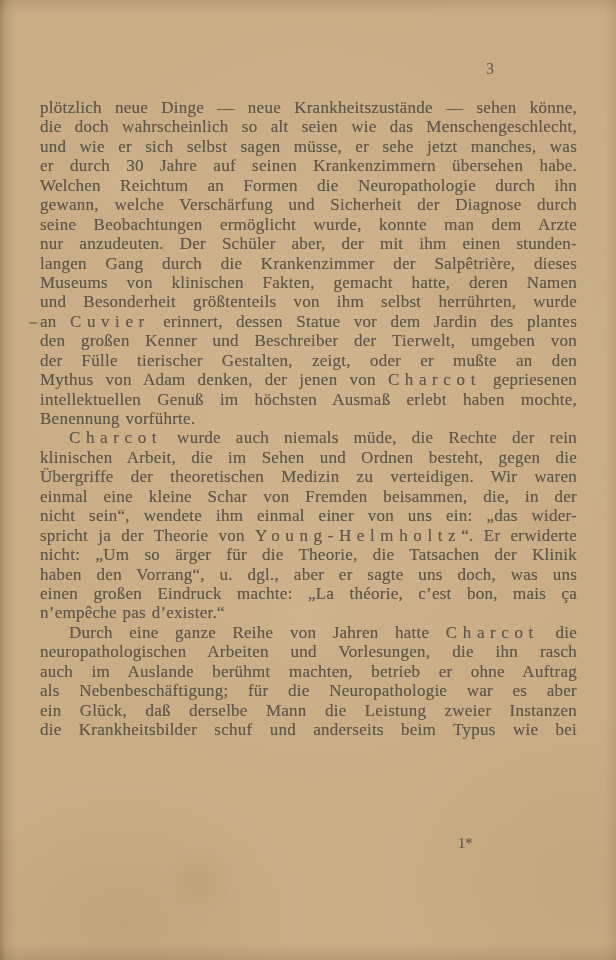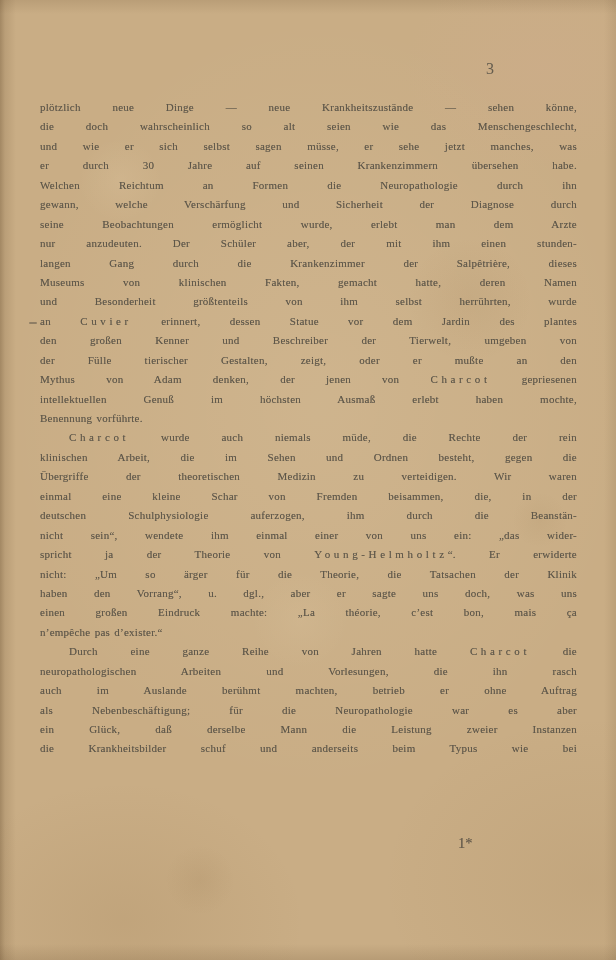--- a/index.html
+++ b/index.html
@@ -45,21 +45,21 @@
     left: 486px;
     font-size: 16px;
     letter-spacing: 0.5px;
     color: #645c4e;
   }
   #text-block {
     position: absolute;
     top: 98px;
     left: 40px;
     width: 537px;
-    font-size: 11px;
+    font-size: 17px;
     line-height: 19.45px;
     letter-spacing: 0.25px;
     word-spacing: 1.2px;
     text-shadow: 0 0 0.6px rgba(94,87,74,0.55);
   }
   .line {
     height: 19.45px;
     text-align: justify;
     text-align-last: justify;
   }
@@ -96,36 +96,35 @@
 <div id="scanned-page">
   <div id="page-number">3</div>
   <div id="margin-mark"></div>
   <div id="text-block">
       <div class="line"><span>plötzlich neue Dinge — neue Krankheitszustände — sehen könne,</span></div>
       <div class="line"><span>die doch wahrscheinlich so alt seien wie das Menschengeschlecht,</span></div>
       <div class="line"><span>und wie er sich selbst sagen müsse, er sehe jetzt manches, was</span></div>
       <div class="line"><span>er durch 30 Jahre auf seinen Krankenzimmern übersehen habe.</span></div>
       <div class="line"><span>Welchen Reichtum an Formen die Neuropathologie durch ihn</span></div>
       <div class="line"><span>gewann, welche Verschärfung und Sicherheit der Diagnose durch</span></div>
-      <div class="line"><span>seine Beobachtungen ermöglicht wurde, erlebt man dem Arzte</span></div>
+      <div class="line"><span>seine Beobachtungen ermöglicht wurde, konnte man dem Arzte</span></div>
       <div class="line"><span>nur anzudeuten. Der Schüler aber, der mit ihm einen stunden-</span></div>
       <div class="line"><span>langen Gang durch die Krankenzimmer der Salpêtrière, dieses</span></div>
       <div class="line"><span>Museums von klinischen Fakten, gemacht hatte, deren Namen</span></div>
       <div class="line"><span>und Besonderheit größtenteils von ihm selbst herrührten, wurde</span></div>
       <div class="line"><span>an </span><span class="sperr">Cuvier</span><span> erinnert, dessen Statue vor dem Jardin des plantes</span></div>
       <div class="line"><span>den großen Kenner und Beschreiber der Tierwelt, umgeben von</span></div>
       <div class="line"><span>der Fülle tierischer Gestalten, zeigt, oder er mußte an den</span></div>
       <div class="line"><span>Mythus von Adam denken, der jenen von </span><span class="sperr">Charcot</span><span> gepriesenen</span></div>
       <div class="line"><span>intellektuellen Genuß im höchsten Ausmaß erlebt haben mochte,</span></div>
       <div class="line last"><span>Benennung vorführte.</span></div>
       <div class="line indent"><span class="sperr">Charcot</span><span> wurde auch niemals müde, die Rechte der rein</span></div>
       <div class="line"><span>klinischen Arbeit, die im Sehen und Ordnen besteht, gegen die</span></div>
       <div class="line"><span>Übergriffe der theoretischen Medizin zu verteidigen. Wir waren</span></div>
       <div class="line"><span>einmal eine kleine Schar von Fremden beisammen, die, in der</span></div>
-      <div class="line"><span>deutschen Schulphysiologie auferzogen, ihm durch die Beanstän-</span></div>
       <div class="line"><span>nicht sein“, wendete ihm einmal einer von uns ein: „das wider-</span></div>
       <div class="line"><span>spricht ja der Theorie von </span><span class="sperr">Young-Helmholtz</span><span>“. Er erwiderte</span></div>
       <div class="line"><span>nicht: „Um so ärger für die Theorie, die Tatsachen der Klinik</span></div>
       <div class="line"><span>haben den Vorrang“, u. dgl., aber er sagte uns doch, was uns</span></div>
       <div class="line"><span>einen großen Eindruck machte: „La théorie, c’est bon, mais ça</span></div>
       <div class="line last"><span>n’empêche pas d’exister.“</span></div>
       <div class="line indent"><span>Durch eine ganze Reihe von Jahren hatte </span><span class="sperr">Charcot</span><span> die</span></div>
       <div class="line"><span>neuropathologischen Arbeiten und Vorlesungen, die ihn rasch</span></div>
       <div class="line"><span>auch im Auslande berühmt machten, betrieb er ohne Auftrag</span></div>
       <div class="line"><span>als Nebenbeschäftigung; für die Neuropathologie war es aber</span></div>

